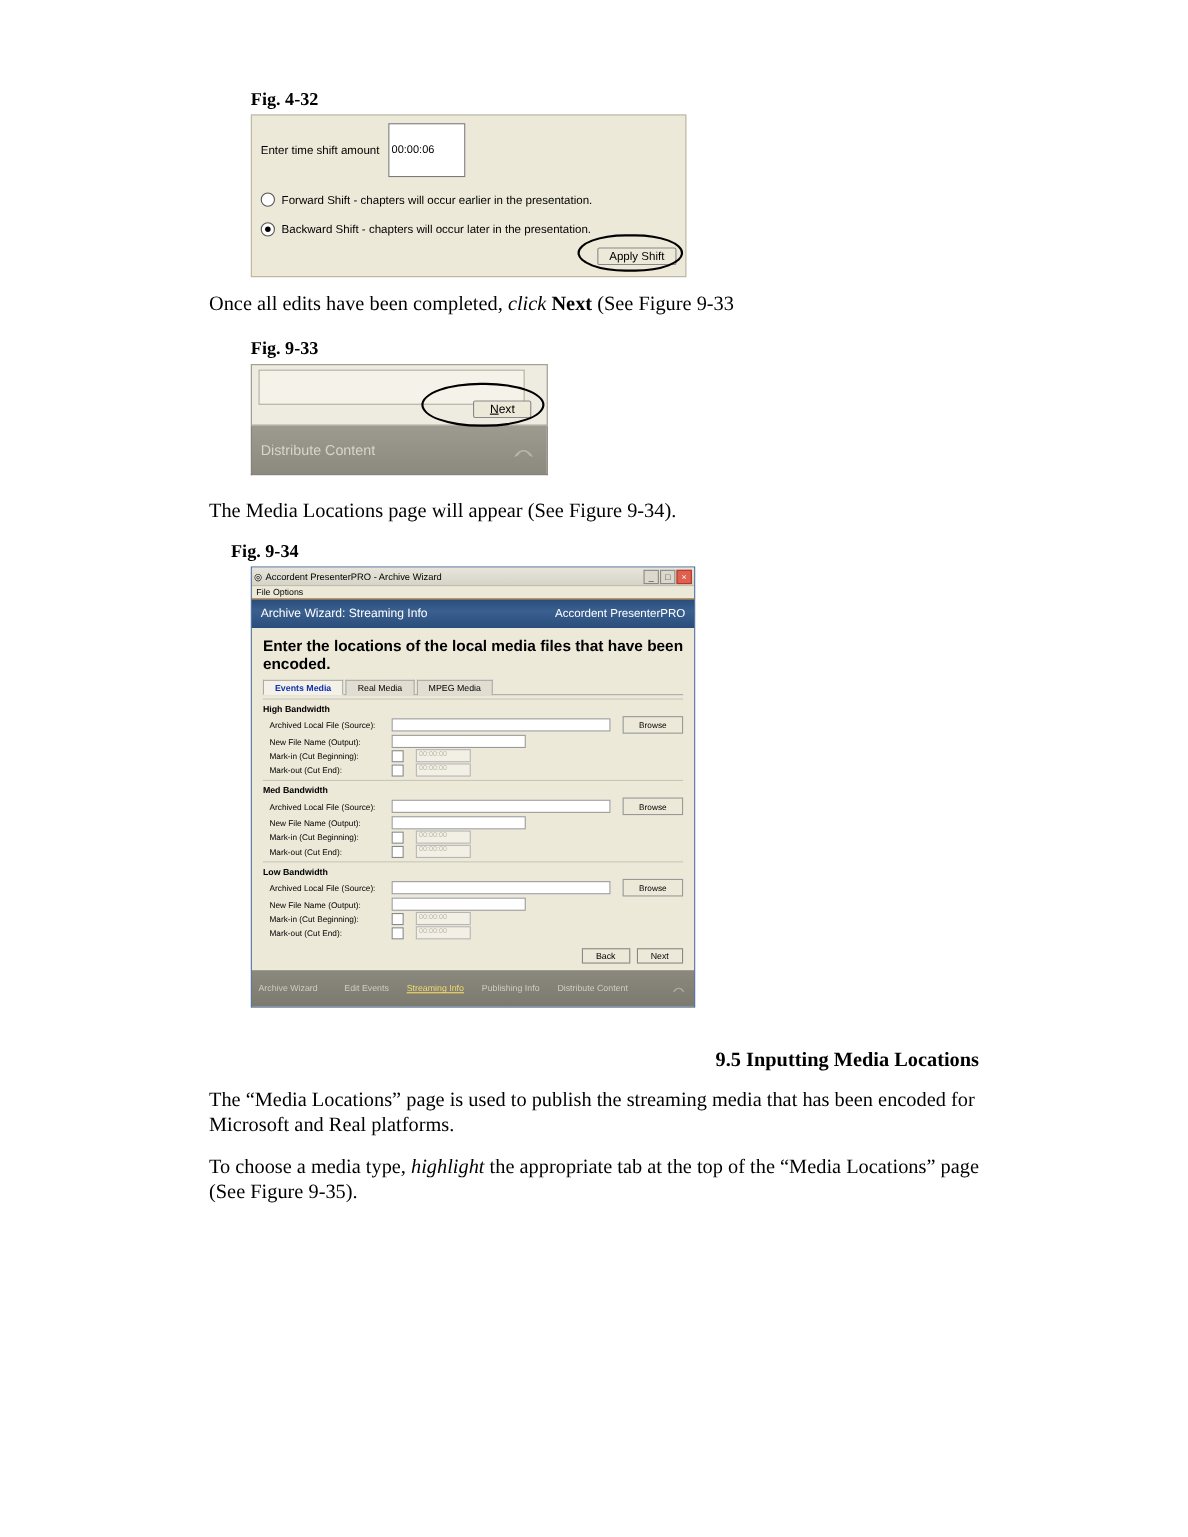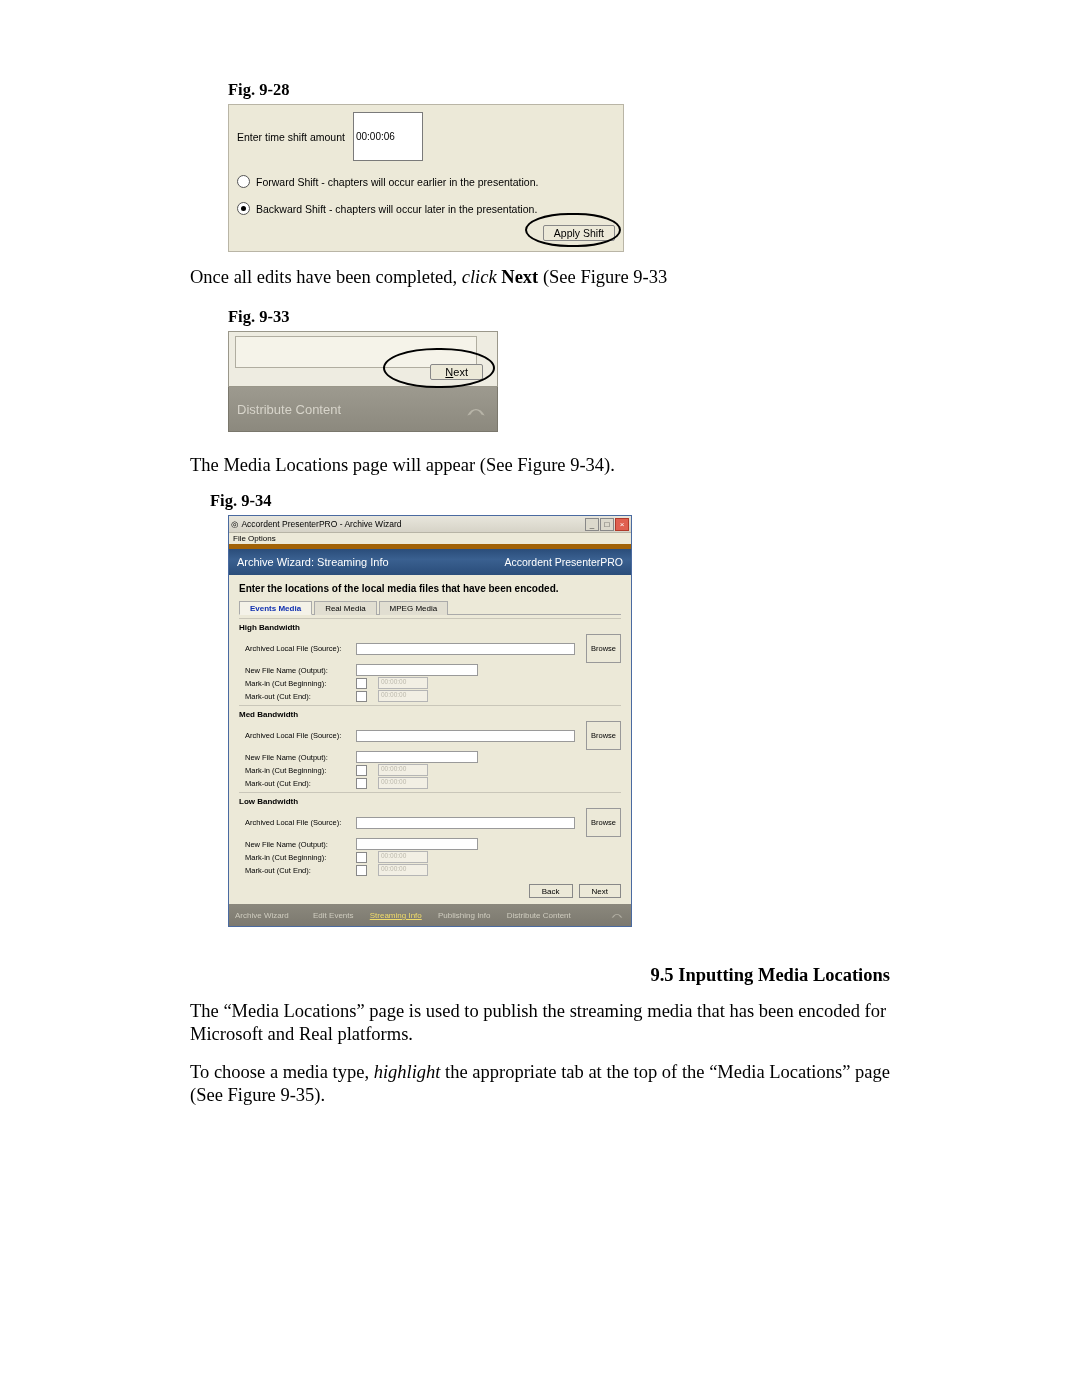--- a/index.html
+++ b/index.html
@@ -137,34 +137,34 @@
     border-bottom:1px solid #b7b4a6;
   }
   .fig34 .titlebar .left{display:flex; align-items:center; gap:3px;}
   .fig34 .titlebar .winbtns{display:flex; gap:1px;}
   .fig34 .winbtns span{
     width:12px; height:11px; font-size:8px; text-align:center; line-height:11px;
     border:1px solid #888; background:#dcd9cc; color:#333;
   }
   .fig34 .winbtns .close{ background:#e06050; color:#fff; border-color:#b03a2a;}
   .fig34 .menubar{
-    font-size:8px; padding:1px 4px; background:#ece9d8; border-bottom:5px solid #a16207;
+    font-size:8px; padding:1px 4px; background:#ece9d8; border-bottom:1px solid #a16207;
   }
   .fig34 .bluebar{
     height:26px;
     background:linear-gradient(#2a4d7a,#3a6090 40%,#2a4d7a);
     color:#fff; display:flex; align-items:center; justify-content:space-between;
     padding:0 8px; font-size:11px;
   }
   .fig34 .bluebar .r{font-size:10.5px;}
   .fig34 .content{
     padding:8px 10px 6px 10px;
     background:#ece9d8;
   }
-  .fig34 .instr{ font-weight:bold; font-size:10px; margin-bottom:6px;}
+  .fig34 .instr{ font-weight:bold; font-size:14px; margin-bottom:6px;}
   .fig34 .tabs{
     display:flex; gap:0; border-bottom:1px solid #aaa; font-size:8px;
   }
   .fig34 .tabs .tab{
     padding:2px 10px 1px 10px;
     border:1px solid #aaa; border-bottom:none;
     background:#e1ded1; position:relative; top:1px;
     margin-right:2px;
   }
   .fig34 .tabs .tab.active{
@@ -183,47 +183,47 @@
     flex:1; height:10px; border:1px solid #9a9a9a; background:#fff;
   }
   .fig34 .fld .cb{
     width:9px; height:9px; border:1px solid #888; background:#fff;
   }
   .fig34 .fld .tx-short{
     width:46px; height:10px; border:1px solid #b5b5b5; background:#f2efe4;
     font-size:6.5px; color:#bcb9ad; padding-left:2px;
   }
   .fig34 .fld .browse{
-    font-size:7.5px; padding:0 4px; height:29px;
+    font-size:7.5px; padding:0 14px; height:16px;
     border:1px solid #999; background:#ece9d8;
   }
   .fig34 .navrow{
     display:flex; justify-content:flex-end; gap:6px; margin-top:8px;
   }
   .fig34 .navrow button{
     font-size:8px; padding:0 12px; height:14px;
     border:1px solid #888; background:#ece9d8;
   }
   .fig34 .footer{
-    height:22px;
+    height:33px;
     background:linear-gradient(#8b887d,#7c796f);
     color:#cfccbf;
     display:flex; align-items:center; justify-content:space-between;
     padding:0 6px; font-size:8px;
   }
   .fig34 .footer .steps span{ margin-right:14px; }
   .fig34 .footer .steps .hl{ color:#f0db6a; text-decoration:underline;}
   .fig34 .footer .logo{opacity:.6;}
 </style>
 </head>
 <body>
 
 <div class="page">
 
-  <div class="fig-caption">Fig. 9-28</div>
+  <div class="fig-caption">Fig. 4-32</div>
 
   <div class="fig32">
     <div class="row1">
       <span class="lbl">Enter time shift amount</span>
       <input class="time-input" value="00:00:06" style="">
     </div>
     <div class="radio-line">
       <span class="dot"></span>
       <span>Forward Shift - chapters will occur earlier in the presentation.</span>
     </div>

